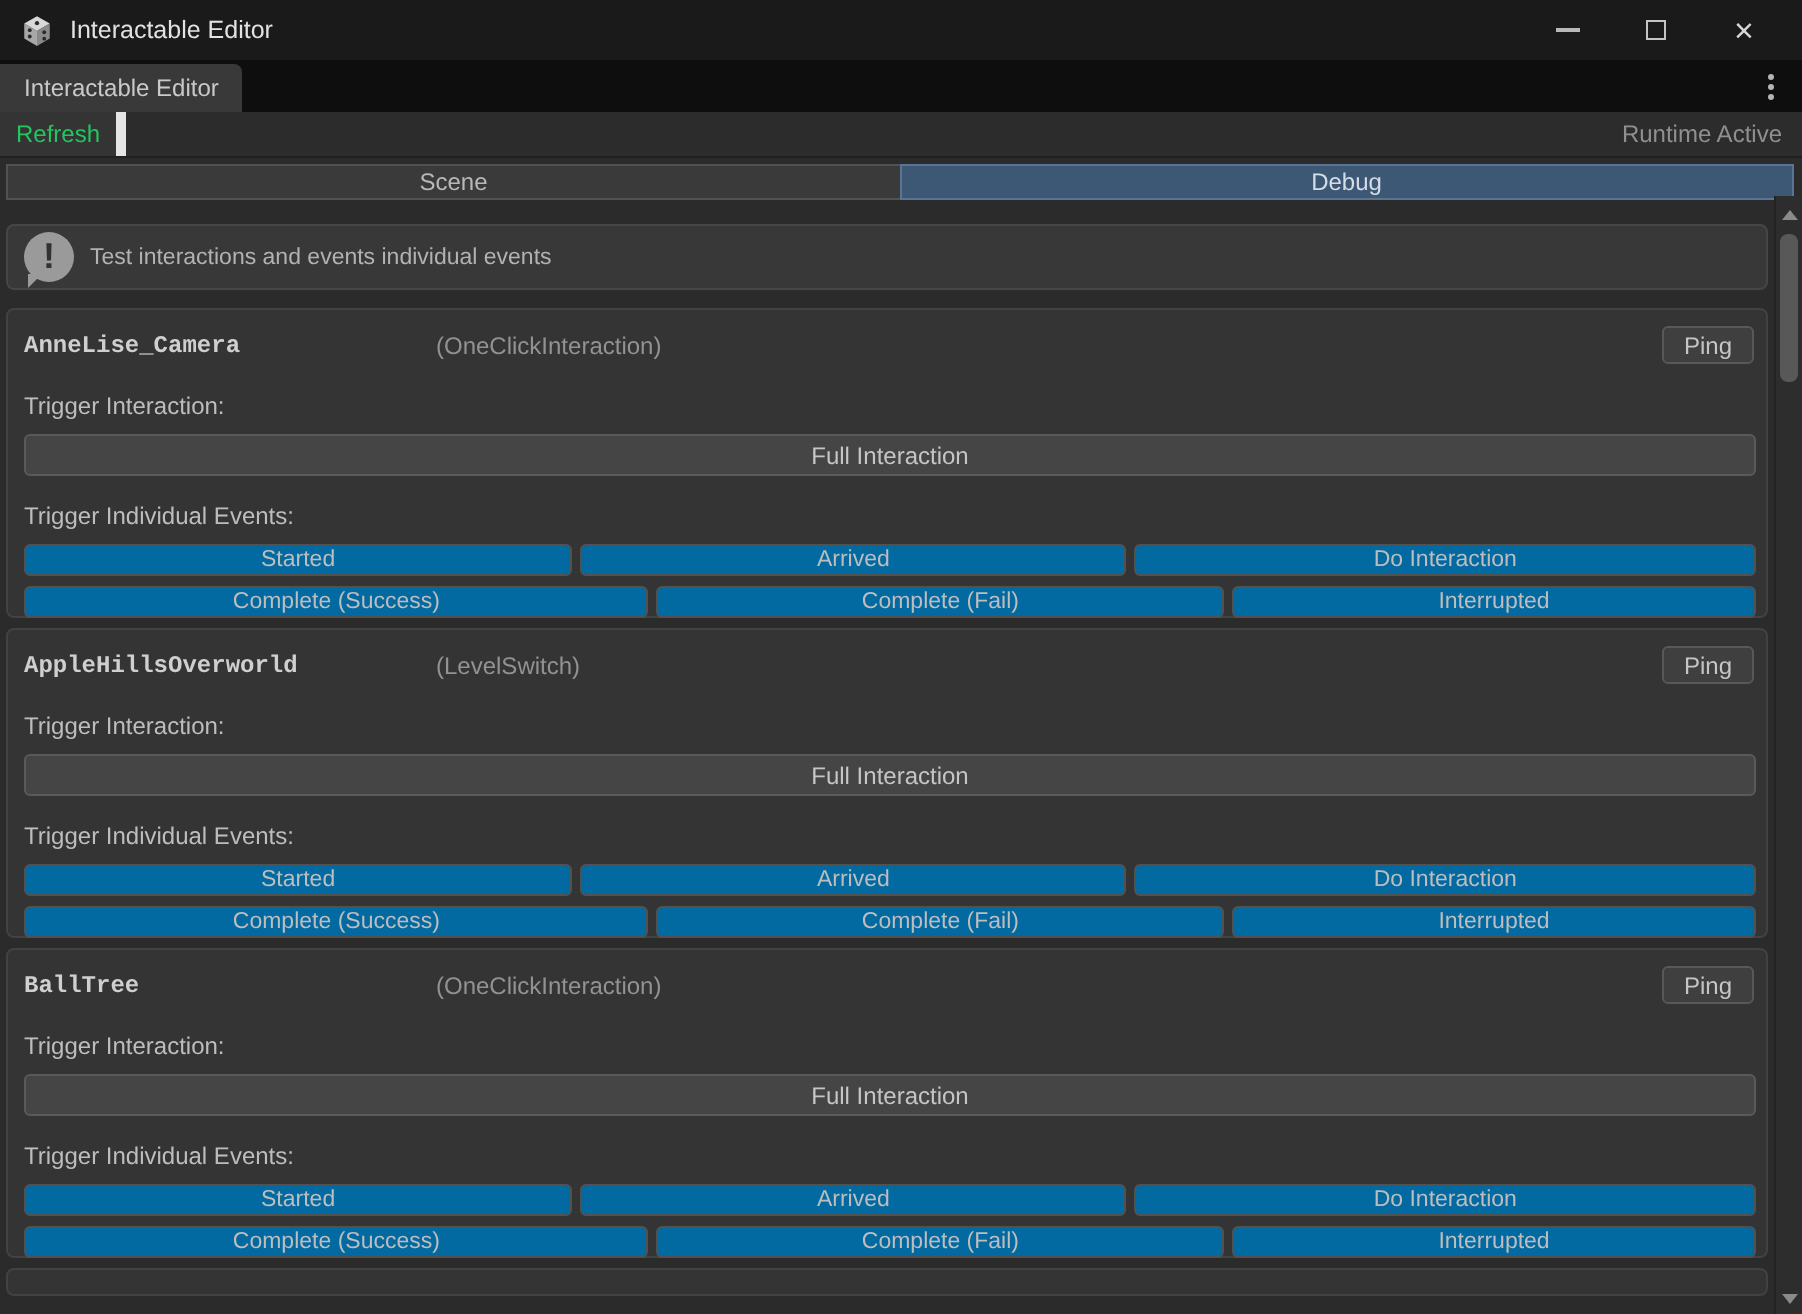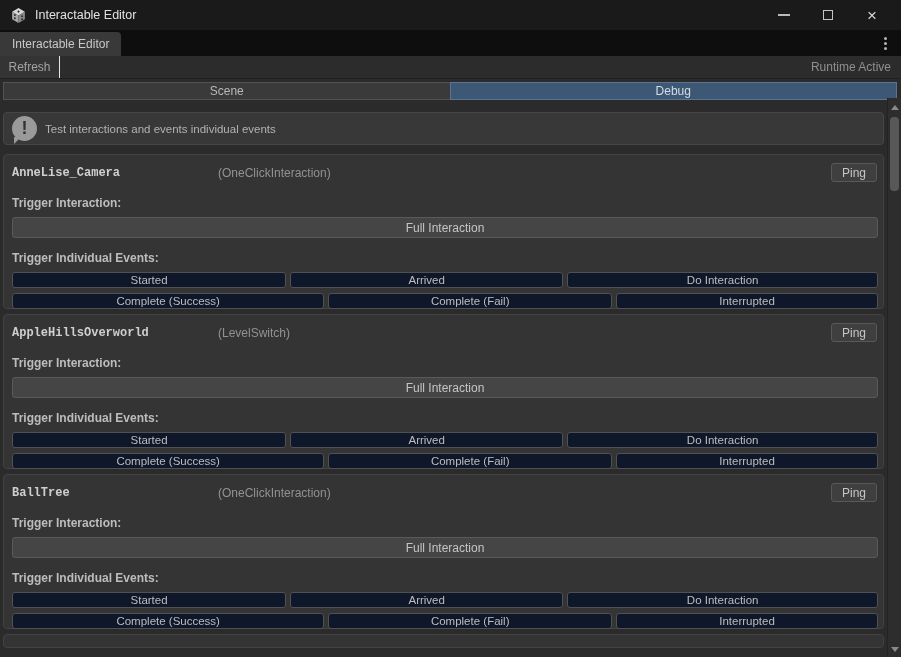--- a/index.html
+++ b/index.html
@@ -23,21 +23,21 @@
   
   .tabbar{height:26px;background:#0e0e0e;display:flex;align-items:flex-end;position:relative;}
   .tab{height:24px;min-width:120px;background:#393939;color:#c9c9c9;display:flex;align-items:center;
        padding:0 12px;border-top-right-radius:4px;font-size:12px;}
   .kebab{position:absolute;right:8px;top:5px;width:16px;height:16px;display:flex;flex-direction:column;
          align-items:center;justify-content:center;gap:2px;}
   .kebab i{width:3px;height:3px;border-radius:50%;background:#b5b5b5;}
 
   
   .toolbar{height:23px;background:#2c2c2c;border-bottom:1px solid #202020;display:flex;align-items:stretch;}
-  .btn-refresh{min-width:60px;background:#343434;border-right:1px solid #e5e5e5;color:#a3a3a3;
+  .btn-refresh{min-width:60px;background:#343434;border-right:5px solid #e5e5e5;color:#22c55e;
                display:flex;align-items:center;justify-content:center;padding:0 8px;}
   .runtime{margin-left:auto;display:flex;align-items:center;color:#8f8f8f;padding:0 10px;}
 
   
   .segmented{display:flex;margin:3px 4px 0 3px;height:18px;}
   .seg{flex:1;display:flex;align-items:center;justify-content:center;font-size:12px;cursor:default;}
   .seg-scene{background:#3a3a3a;border:1px solid #525252;border-right:none;color:#b8b8b8;}
   .seg-debug{background:#3d5875;border:1px solid #5b7493;color:#d4dce6;}
 
   
@@ -53,24 +53,24 @@
   .help-text{color:#b2b2b2;font-size:11.5px;}
 
   .entry{background:#343434;border:1px solid #424242;border-radius:4px;margin-bottom:5px;
          padding:8px 5px 6px 5px;height:155px;}
   .entry-header{display:flex;align-items:center;margin:0 1px 14px 3px;}
   .entry-name{font-weight:bold;color:#cfcfcf;width:206px;font-family:Liberation Mono, monospace;}
   .entry-type{color:#929292;}
   .btn{background:#3f3f3f;border:1px solid #585858;border-radius:3px;color:#c5c5c5;
        display:flex;align-items:center;justify-content:center;cursor:default;}
   .ping{margin-left:auto;width:46px;height:19px;font-size:12px;}
-  .label-bold{font-weight:bold;color:#bdbdbd;margin:0 0 7px 3px;}
+  .label-bold{font-weight:normal;color:#bdbdbd;margin:0 0 7px 3px;}
   .full-btn{height:21px;background:#454545;border-color:#5a5a5a;margin:0 0 13px 3px;font-size:12px;}
   .ev-row{display:flex;gap:4px;margin:0 0 5px 3px;}
-  .ev-btn{height:16px;background:#0f172a;border-color:#515151;font-size:11.5px;color:#bdbdbd;}
+  .ev-btn{height:16px;background:#0369a1;border-color:#515151;font-size:11.5px;color:#bdbdbd;}
   .r1a{flex:275 0 0}.r1b{flex:274 0 0}.r1c{flex:312 0 0}
   .r2a{flex:314 0 0}.r2b{flex:285 0 0}.r2c{flex:263 0 0}
   .partial-entry{height:14px;margin-bottom:0;padding:0;}
 
   
   .scrollbar{position:absolute;top:98px;right:0;bottom:0;width:14px;background:#2d2d2d;
              border-left:1px solid #232323;z-index:5;}
   .sb-arrow{position:absolute;left:3px;width:0;height:0;}
   .sb-up{top:7px;border-left:4px solid transparent;border-right:4px solid transparent;
          border-bottom:5px solid #8a8a8a;}

